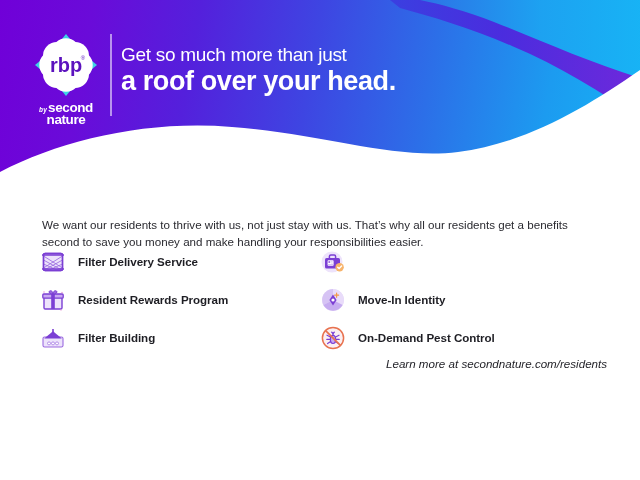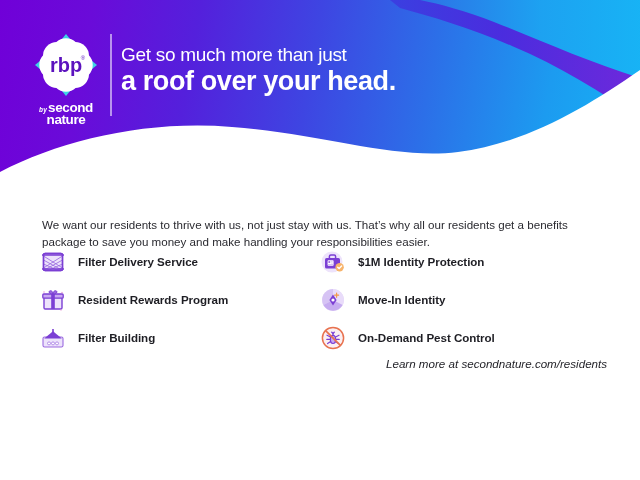--- a/index.html
+++ b/index.html
@@ -241,21 +241,21 @@
     </div>
 
     <div id="logo-divider"></div>
 
     <div id="headline">
       <div id="headline-line1">Get so much more than just</div>
       <div id="headline-line2">a roof over your head.</div>
     </div>
   </div>
 
-  <p id="intro">We want our residents to thrive with us, not just stay with us. That’s why all our residents get a benefits package to save you money and make handling your responsibilities easier.</p>
+  <p id="intro">We want our residents to thrive with us, not just stay with us. That’s why all our residents get a benefits second to save you money and make handling your responsibilities easier.</p>
 
   <div id="benefits">
 
     <div class="benefit-col">
 
       <div class="benefit-item">
         <span class="benefit-icon">
           <svg width="24" height="24" viewBox="0 0 24 24">
             <rect x="2.5" y="3.5" width="19" height="17" rx="1.6" fill="#EDE3FB" stroke="#7B3FD4" stroke-width="1.4"></rect>
             <path d="M2.5 6 L21.5 18 M2.5 10 L21.5 20.5 M2.5 14 L17 20.5 M2.5 18 L10 20.5
@@ -311,21 +311,20 @@
             <circle cx="11" cy="12" r="10.5" fill="#EDE3FB"></circle>
             <rect x="4" y="8" width="15" height="10.5" rx="1.6" fill="#7B3FD4"></rect>
             <path d="M8.4 8 L8.4 6.4 C8.4 5.6 9 5 9.8 5 L13.2 5 C14 5 14.6 5.6 14.6 6.4 L14.6 8" fill="none" stroke="#7B3FD4" stroke-width="1.5"></path>
             <rect x="6.6" y="10.2" width="6" height="5.6" rx="0.8" fill="#ffffff"></rect>
             <circle cx="8.3" cy="12" r="1.1" fill="#9B6BE0"></circle>
             <path d="M10.2 11.3 L11.6 11.3 M10.2 13 L11.6 13 M6.9 14.6 L12 14.6" stroke="#C9A9F2" stroke-width="0.8"></path>
             <circle cx="18.6" cy="17.2" r="4.2" fill="#F7B36A"></circle>
             <path d="M16.7 17.2 L18.1 18.6 L20.6 15.9" stroke="#ffffff" stroke-width="1.4" fill="none" stroke-linecap="round"></path>
           </svg>
         </span>
-        <span class="benefit-label">$1M Identity Protection</span>
       </div>
 
       <div class="benefit-item">
         <span class="benefit-icon">
           <svg width="24" height="24" viewBox="0 0 24 24">
             <circle cx="12" cy="12" r="11" fill="#E6DAF8"></circle>
             <path d="M12 1 A11 11 0 0 0 2.4 17 L12 12 Z" fill="#D6C3F4"></path>
             <path d="M12 1 A11 11 0 0 1 21.6 17 L12 12 Z" fill="#E9DCFA"></path>
             <path d="M2.4 17 A11 11 0 0 0 21.6 17 L12 12 Z" fill="#C6ACF0"></path>
             <path d="M12 6.5 L15.6 12 L12 17.5 L8.4 12 Z" fill="#7B3FD4"></path>

